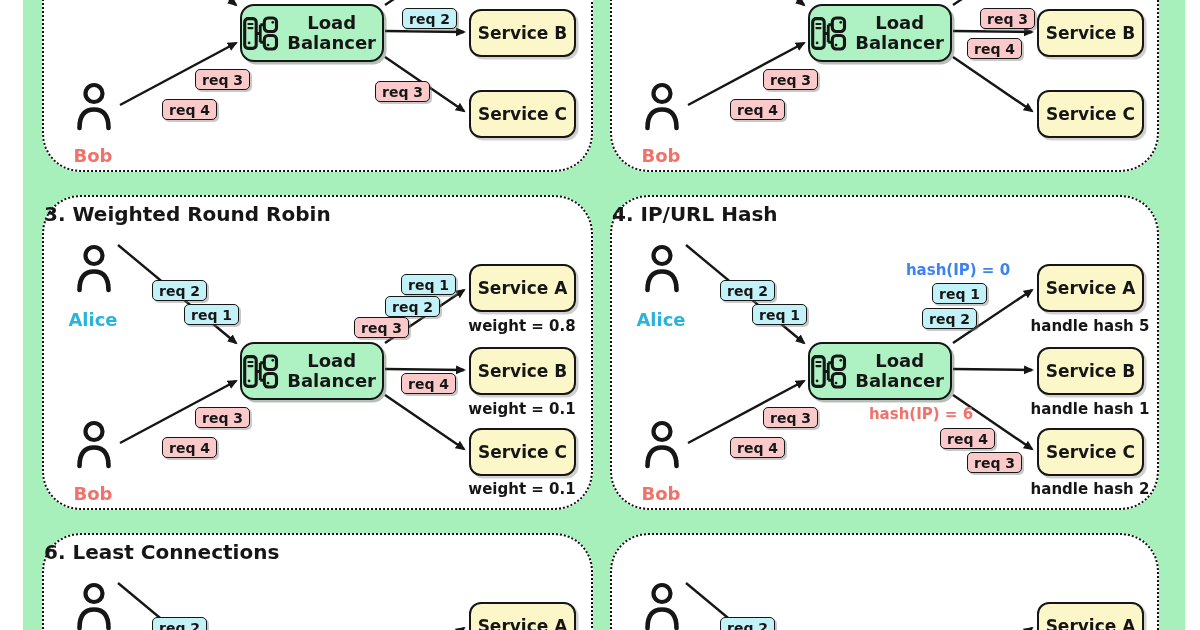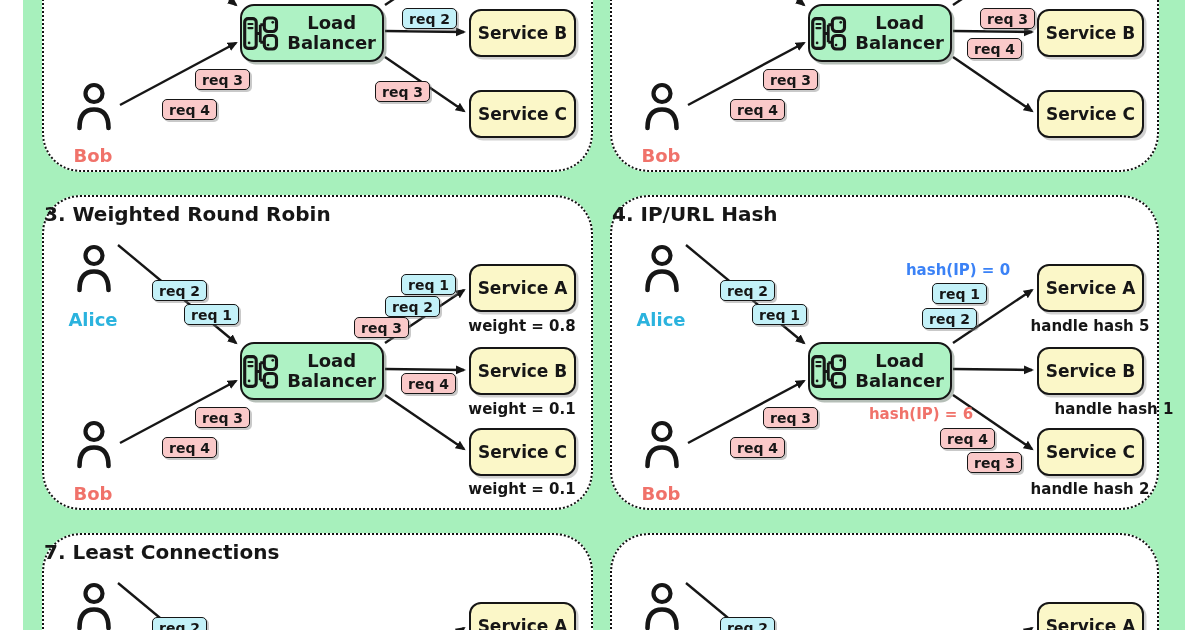--- a/index.html
+++ b/index.html
@@ -237,21 +237,21 @@
           <circle cx="38.5" cy="42" r="2" fill="#161616"></circle>
         </svg>
         <div class="lb-label">
           <div>Load</div>
           <div>Balancer</div>
         </div>
       </div>
       <div class="service-box" style="left: 425px; top: 67px; width: 107px; height: 48px; background: rgb(251, 247, 200);">Service A</div>
       <div class="service-caption" style="left: 478px; top: 120px;">handle hash 5</div>
       <div class="service-box" style="left: 425px; top: 150px; width: 107px; height: 48px; background: rgb(251, 247, 200);">Service B</div>
-      <div class="service-caption" style="left: 478px; top: 203px; margin-left: 24px;">handle hash 1</div>
+      <div class="service-caption" style="left: 478px; top: 203px;">handle hash 1</div>
       <div class="service-box" style="left: 425px; top: 231px; width: 107px; height: 48px; background: rgb(251, 247, 200);">Service C</div>
       <div class="service-caption" style="left: 478px; top: 283px;">handle hash 2</div>
       <div class="req-tag" style="left: 108px; top: 83px; background: rgb(195, 241, 248);">req 2</div>
       <div class="req-tag" style="left: 140px; top: 107px; background: rgb(195, 241, 248);">req 1</div>
       <div class="req-tag" style="left: 320px; top: 86px; background: rgb(195, 241, 248);">req 1</div>
       <div class="req-tag" style="left: 310px; top: 111px; background: rgb(195, 241, 248);">req 2</div>
       <div class="req-tag" style="left: 328px; top: 231px; background: rgb(250, 201, 201);">req 4</div>
       <div class="req-tag" style="left: 355px; top: 255px; background: rgb(250, 201, 201);">req 3</div>
       <div class="req-tag" style="left: 151px; top: 210px; background: rgb(250, 201, 201);">req 3</div>
       <div class="req-tag" style="left: 118px; top: 240px; background: rgb(250, 201, 201);">req 4</div>
@@ -261,21 +261,21 @@
     <div class="panel" style="left: 42px; top: 533px; width: 551px; height: 315px; border-radius: 38px;">
       <svg class="arrow-layer" width="551" height="315" viewBox="0 0 551 315">
         <defs>
           <marker id="ah4" markerWidth="11" markerHeight="10" refX="8" refY="4.5" orient="auto" markerUnits="userSpaceOnUse">
             <path d="M0,0 L10,4.5 L0,9 z" fill="#161616"></path>
           </marker>
         </defs>
         <line x1="74" y1="48" x2="192" y2="146" stroke="#161616" stroke-width="2.4" marker-end="url(#ah4)"></line>
         <line x1="341" y1="146" x2="420" y2="93" stroke="#161616" stroke-width="2.4" marker-end="url(#ah4)"></line>
       </svg>
-      <div class="panel-title">7. Least Connections</div>
+      <div class="panel-title">6. Least Connections</div>
       <div class="actor-icon" style="left: 28px; top: 46px;"><svg viewBox="0 0 44 50" width="44" height="50">
           <circle cx="22" cy="12.5" r="8.5" fill="#fff" stroke="#161616" stroke-width="4.2"></circle>
           <path d="M7.5 47 C7.5 33.5 13.5 28.5 22 28.5 C30.5 28.5 36.5 33.5 36.5 47" fill="none" stroke="#161616" stroke-width="4.6" stroke-linecap="round"></path>
         </svg></div>
       <div class="service-box" style="left: 425px; top: 67px; width: 107px; height: 48px; background: rgb(251, 247, 200);">Service A</div>
       <div class="req-tag" style="left: 108px; top: 82px; background: rgb(195, 241, 248);">req 2</div>
     </div>
     <div class="panel" style="left: 610px; top: 533px; width: 549px; height: 315px; border-radius: 38px;">
       <svg class="arrow-layer" width="549" height="315" viewBox="0 0 549 315">
         <defs>

